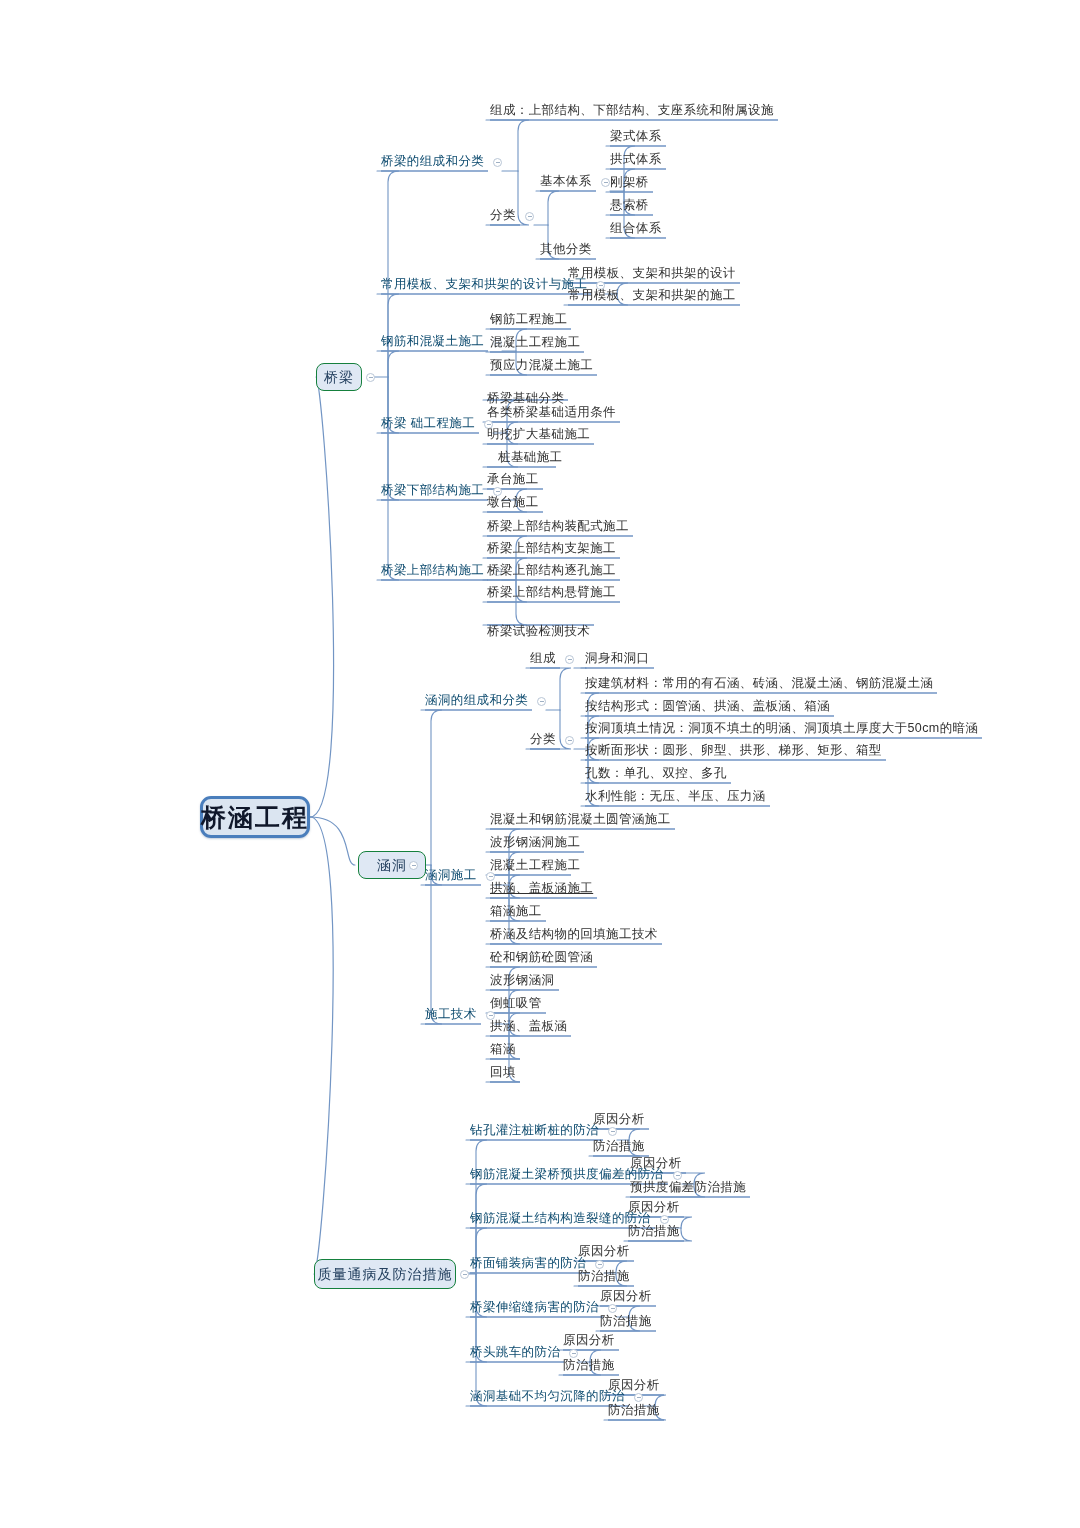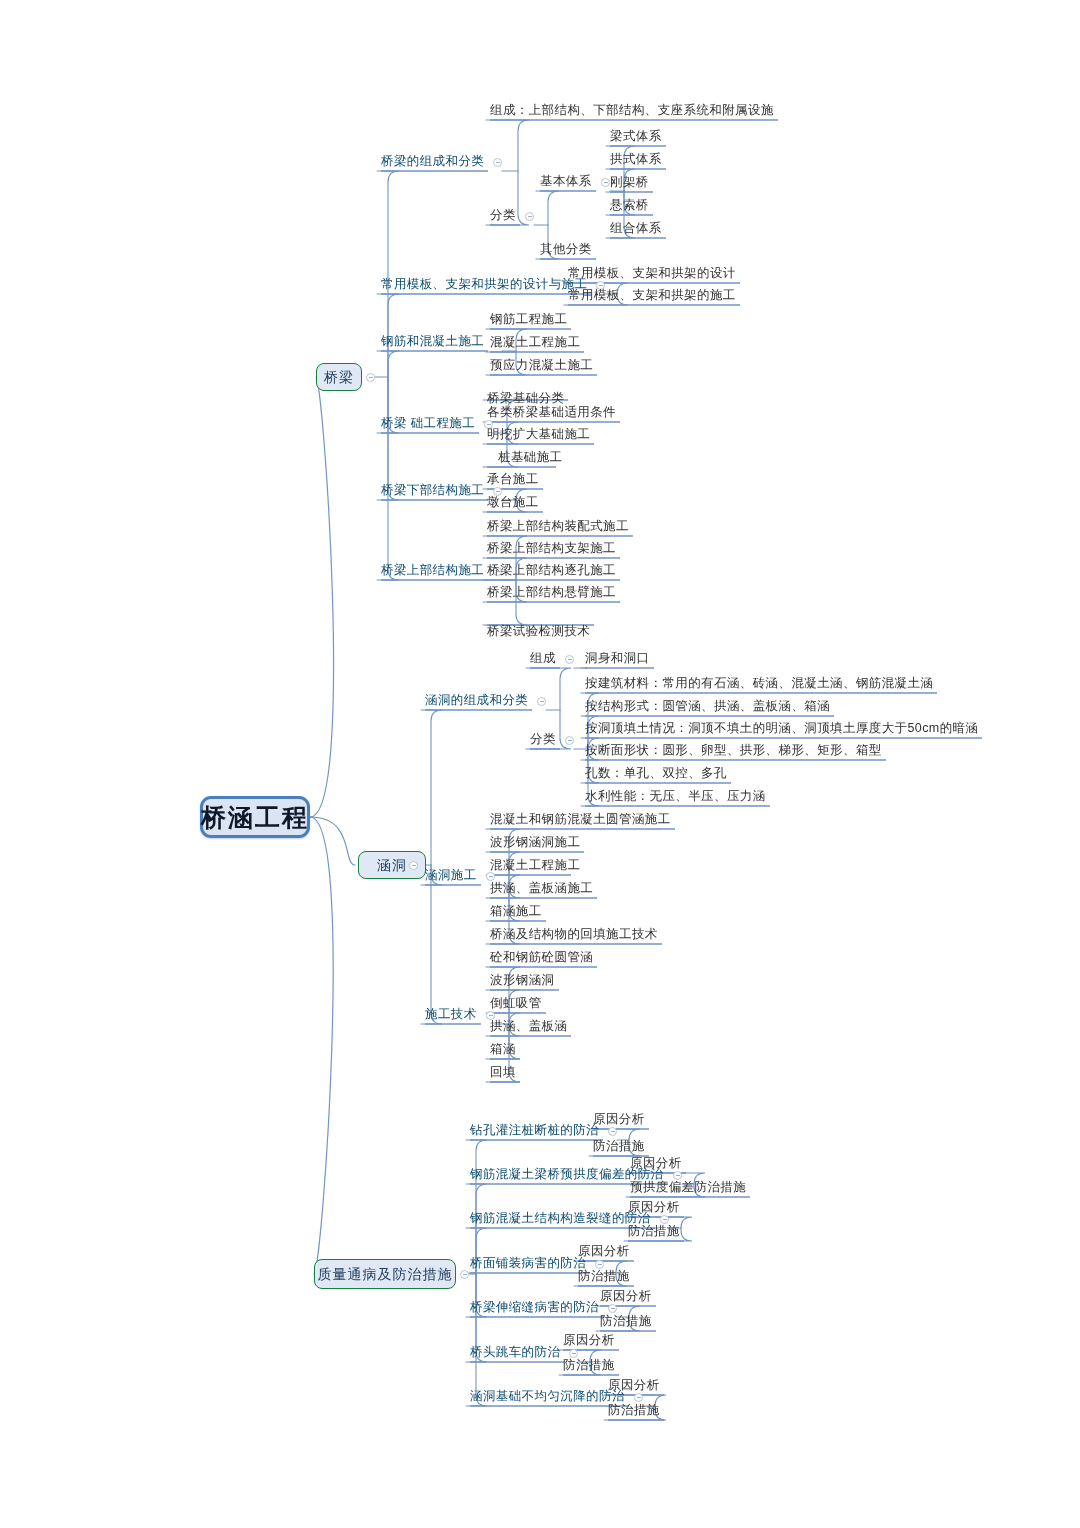--- a/index.html
+++ b/index.html
@@ -312,21 +312,21 @@
       <div class="txtnode leaf" style="left: 585px; top: 700px;">按结构形式：圆管涵、拱涵、盖板涵、箱涵</div>
       <div class="txtnode leaf" style="left: 585px; top: 722px;">按洞顶填土情况：洞顶不填土的明涵、洞顶填土厚度大于50cm的暗涵</div>
       <div class="txtnode leaf" style="left: 585px; top: 744px;">按断面形状：圆形、卵型、拱形、梯形、矩形、箱型</div>
       <div class="txtnode leaf" style="left: 585px; top: 767px;">孔数：单孔、双控、多孔</div>
       <div class="txtnode leaf" style="left: 585px; top: 790px;">水利性能：无压、半压、压力涵</div>
       <div class="txtnode lvl2" style="left: 425px; top: 869px;">涵洞施工</div>
       <div class="toggle" style="left: 486px; top: 872px;"></div>
       <div class="txtnode leaf" style="left: 490px; top: 813px;">混凝土和钢筋混凝土圆管涵施工</div>
       <div class="txtnode leaf" style="left: 490px; top: 836px;">波形钢涵洞施工</div>
       <div class="txtnode leaf" style="left: 490px; top: 859px;">混凝土工程施工</div>
-      <div class="txtnode leaf" style="left: 490px; top: 882px;">拱涵、盖板涵施工</div>
+      <div class="txtnode leaf" style="left: 490px; top: 882px; text-decoration: underline;">拱涵、盖板涵施工</div>
       <div class="txtnode leaf" style="left: 490px; top: 905px;">箱涵施工</div>
       <div class="txtnode leaf" style="left: 490px; top: 928px;">桥涵及结构物的回填施工技术</div>
       <div class="txtnode lvl2" style="left: 425px; top: 1008px;">施工技术</div>
       <div class="toggle" style="left: 486px; top: 1011px;"></div>
       <div class="txtnode leaf" style="left: 490px; top: 951px;">砼和钢筋砼圆管涵</div>
       <div class="txtnode leaf" style="left: 490px; top: 974px;">波形钢涵洞</div>
       <div class="txtnode leaf" style="left: 490px; top: 997px;">倒虹吸管</div>
       <div class="txtnode leaf" style="left: 490px; top: 1020px;">拱涵、盖板涵</div>
       <div class="txtnode leaf" style="left: 490px; top: 1043px;">箱涵</div>
       <div class="txtnode leaf" style="left: 490px; top: 1066px;">回填</div>

